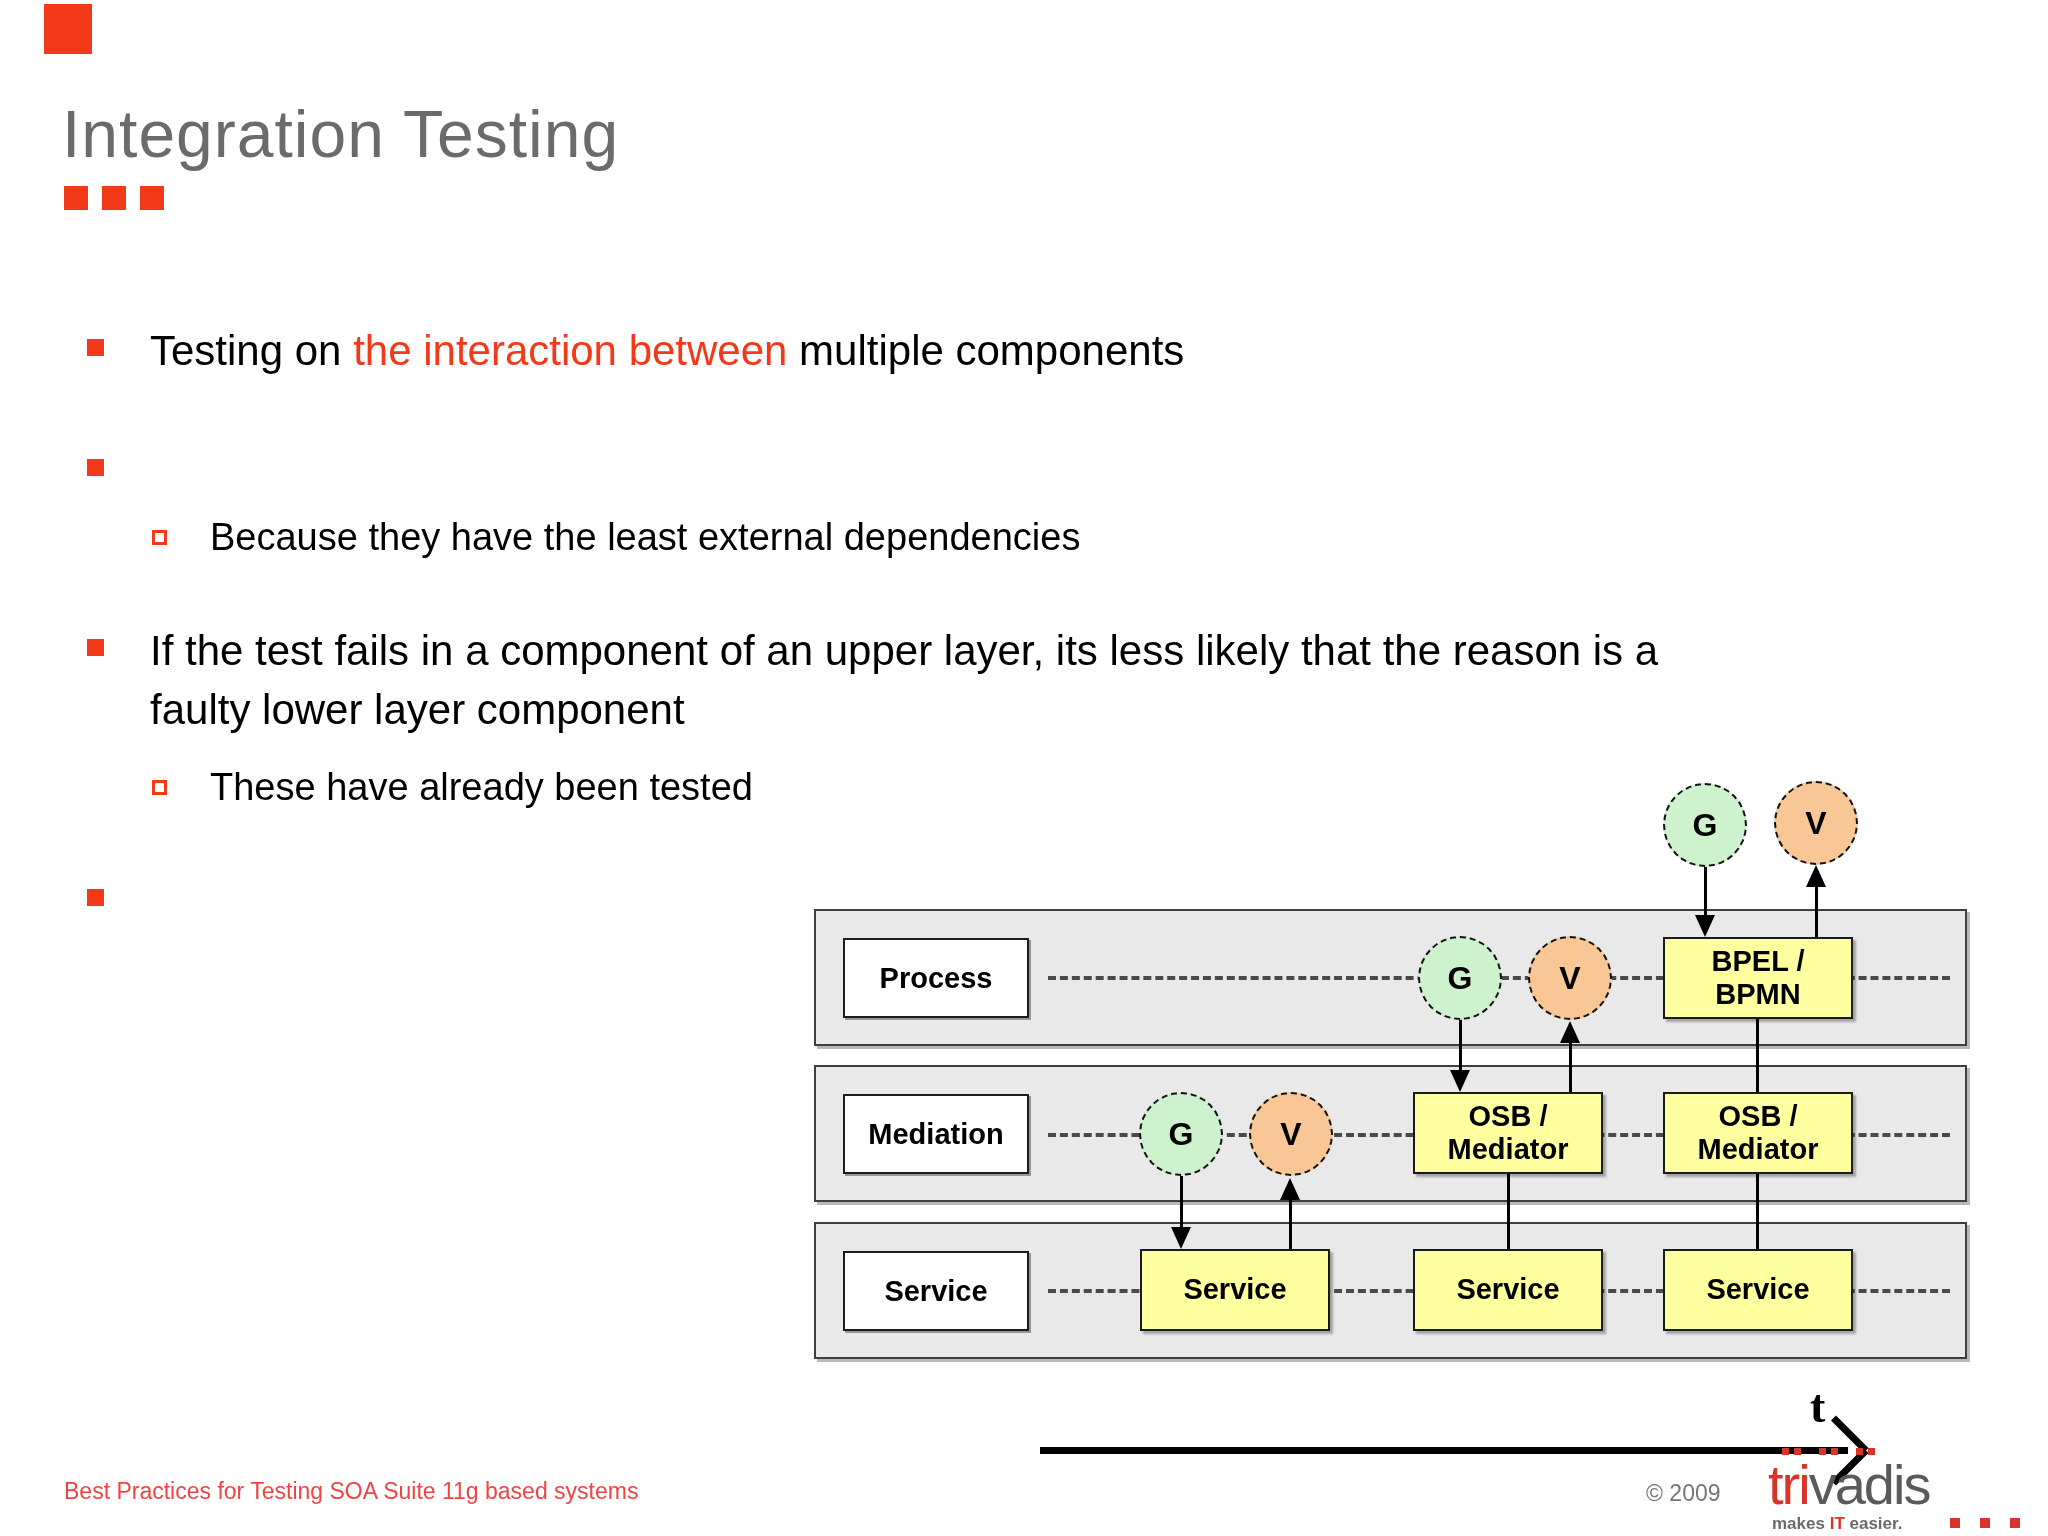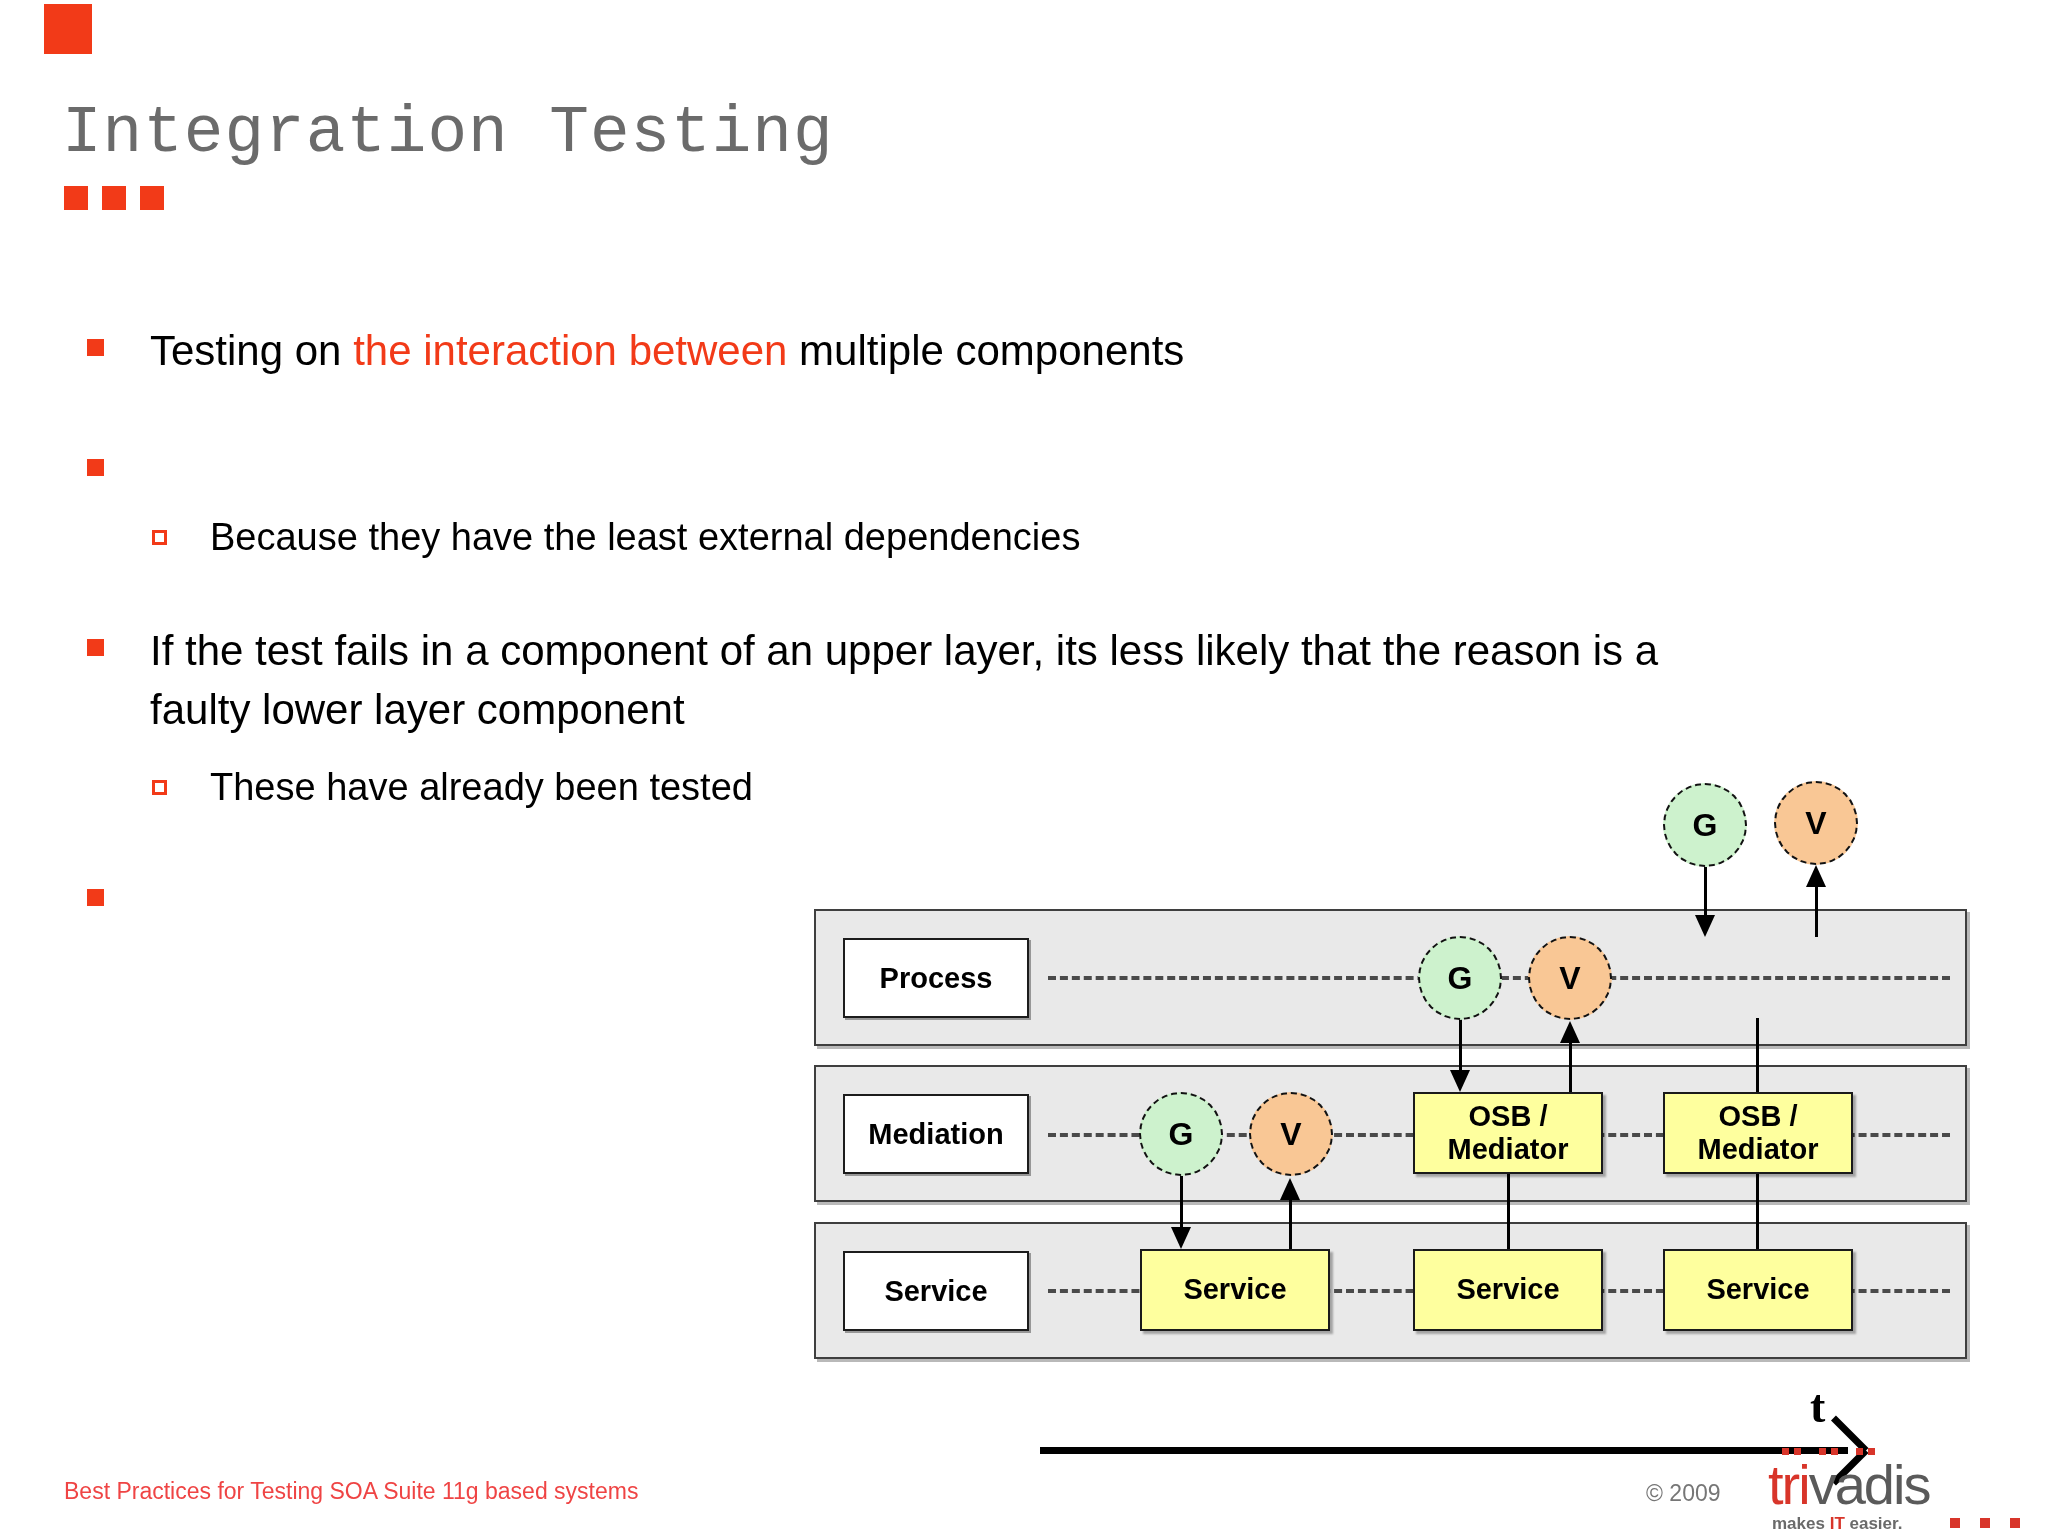--- a/index.html
+++ b/index.html
@@ -3,21 +3,21 @@
 <meta charset="utf-8">
 <style>
   html,body{margin:0;padding:0;background:#fff;}
   .slide{position:relative;width:2048px;height:1536px;background:#ffffff;overflow:hidden;
          font-family:"Liberation Sans", sans-serif;color:#000;}
 
   
   .corner-mark{position:absolute;left:44px;top:4px;width:48px;height:50px;background:#f23a18;}
 
   
-  .title{position:absolute;left:62px;top:96px;font-size:66px;color:#6b6b6b;letter-spacing:1px;font-family:Liberation Mono, monospace;}
+  .title{position:absolute;left:62px;top:96px;font-size:66px;color:#6b6b6b;letter-spacing:1px;}
   .title-squares{position:absolute;left:64px;top:186px;display:flex;gap:14px;}
   .title-squares .sq{width:24px;height:24px;background:#f23a18;}
 
   
   .bmark{position:absolute;width:17px;height:17px;background:#f23a18;}
   .smark{position:absolute;width:9px;height:9px;border:3px solid #f23a18;background:#fff;}
   .btext{position:absolute;font-size:42px;line-height:1.4;color:#000;}
   .stext{position:absolute;font-size:38px;line-height:1.35;color:#000;}
   .seg-red{color:#f23a18;}
 
@@ -106,20 +106,22 @@
   <div class="dash" style="top:1289px;"></div>
 
   <div class="rowlabel" style="top:938px;">Process</div>
   <div class="rowlabel" style="top:1094px;">Mediation</div>
   <div class="rowlabel" style="top:1251px;">Service</div>
 
   <div class="vline" style="left:1756px;top:1018px;height:76px;"></div>
   <div class="vline" style="left:1507px;top:1174px;height:77px;"></div>
   <div class="vline" style="left:1756px;top:1174px;height:77px;"></div>
 
+  <div class="ybox" style="left:1663px;top:937px;">BPEL /
+BPMN</div>
   <div class="ybox" style="left:1413px;top:1092px;">OSB /
 Mediator</div>
   <div class="ybox" style="left:1663px;top:1092px;">OSB /
 Mediator</div>
   <div class="ybox" style="left:1140px;top:1249px;">Service</div>
   <div class="ybox" style="left:1413px;top:1249px;">Service</div>
   <div class="ybox" style="left:1663px;top:1249px;">Service</div>
 
   <div class="gate gate-g" style="left:1663px;top:783px;">G</div>
   <div class="gate gate-v" style="left:1774px;top:781px;">V</div>

